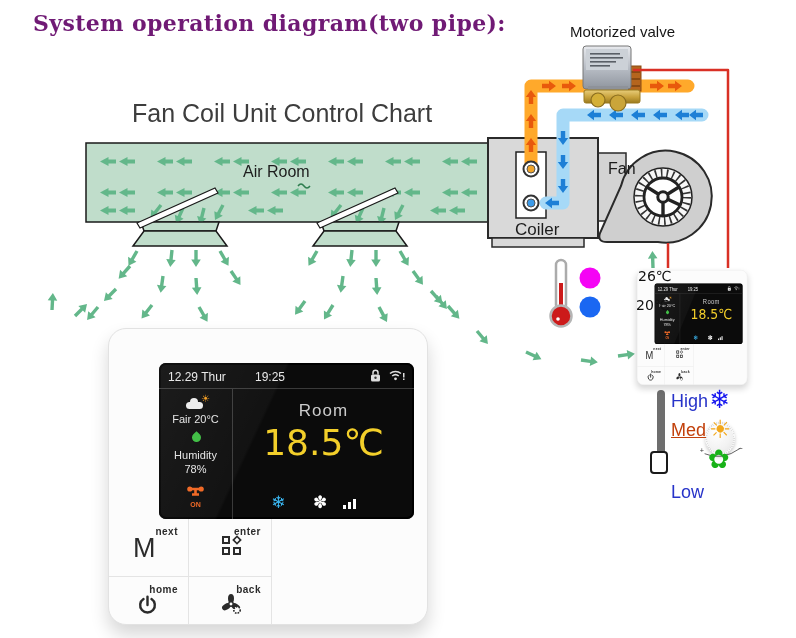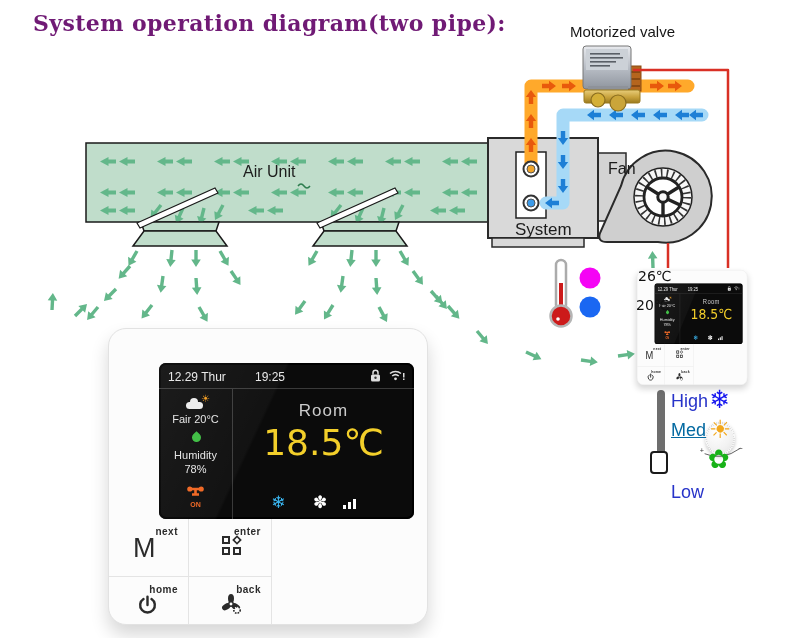--- a/index.html
+++ b/index.html
@@ -12,21 +12,21 @@
   .page-title { left:33px; top:10px; font-family:"DejaVu Serif", serif; font-weight:bold;
                 font-size:22px; color:#701a75; letter-spacing:.4px; z-index:6; }
   .mv-label   { left:570px; top:23px; font-size:15px; color:#161616; z-index:6; }
   .chart-title{ left:132px; top:99px; font-size:25px; color:#3d3d3d; z-index:6; }
   .airpipe    { left:243px; top:163px; font-size:16px; color:#1c1c1c; z-index:6; }
   .coiler-l   { left:515px; top:220px; font-size:17px; color:#1c1c1c; z-index:6; }
   .fan-l      { left:608px; top:160px; font-size:16px; color:#1c1c1c; z-index:6; }
   .t26        { left:606px; top:268px; font-size:14px; color:#111; z-index:6;margin-left:32px; }
   .t20        { left:606px; top:297px; font-size:14px; color:#111; z-index:6;margin-left:30px; }
   .sp-high    { left:671px; top:391px; font-size:18px; color:#2733c9; z-index:6;text-align:center; }
-  .sp-med     { left:671px; top:420px; font-size:18px; color:#0369a1; z-index:6;text-decoration:underline; }
+  .sp-med     { left:671px; top:420px; font-size:18px; color:#c2410c; z-index:6;text-decoration:underline; }
   .sp-low     { left:671px; top:449px; font-size:18px; color:#2733c9; z-index:6;margin-top:33px; }
   .mode-cool  { left:709px; top:385px; font-size:25px; color:#1414ef; z-index:6; }
   .mode-heat  { left:709px; top:415px; font-size:25px; color:#f2a71b; z-index:6; }
   .mode-fan   { left:708px; top:444px; font-size:26px; color:#18b218; z-index:6; }
 
   
   .dev-pos-big   { position:absolute; left:108px; top:328px; width:320px; height:297px; z-index:4; }
   .dev-pos-small { position:absolute; left:637px; top:270px; width:320px; height:297px;
                    transform:scale(0.345,0.387); transform-origin:0 0; z-index:4; }
   .device { position:absolute; inset:0; background:#fcfcfc; border-radius:18px;
@@ -301,22 +301,23 @@
     <circle cx="590" cy="307" r="10.5" fill="#1a67f2"></circle>
 
     <g>
       <rect x="657" y="390" width="8" height="72" rx="4" fill="#6e6e6e"></rect>
       <rect x="651" y="452" width="16" height="21" rx="3" fill="#fff" stroke="#1a1a1a" stroke-width="2"></rect>
     </g>
   </svg>
 
   <div class="abs page-title">System operation diagram(two pipe):</div>
   <div class="abs mv-label">Motorized valve</div>
-  <div class="abs airpipe">Air Unit</div>
-  <div class="abs coiler-l">System</div>
+  <div class="abs chart-title">Fan Coil Unit Control Chart</div>
+  <div class="abs airpipe">Air Room</div>
+  <div class="abs coiler-l">Coiler</div>
   <div class="abs fan-l">Fan</div>
   <div class="abs t26 djv">26℃</div>
   <div class="abs t20 djv">20℃</div>
   <div class="abs sp-high">High</div>
   <div class="abs sp-med">Med</div>
   <div class="abs sp-low">Low</div>
   <div class="abs mode-cool djv">❄</div>
   <div class="abs mode-heat djv">☀</div>
   <div class="abs mode-fan djv">✿</div>
 

